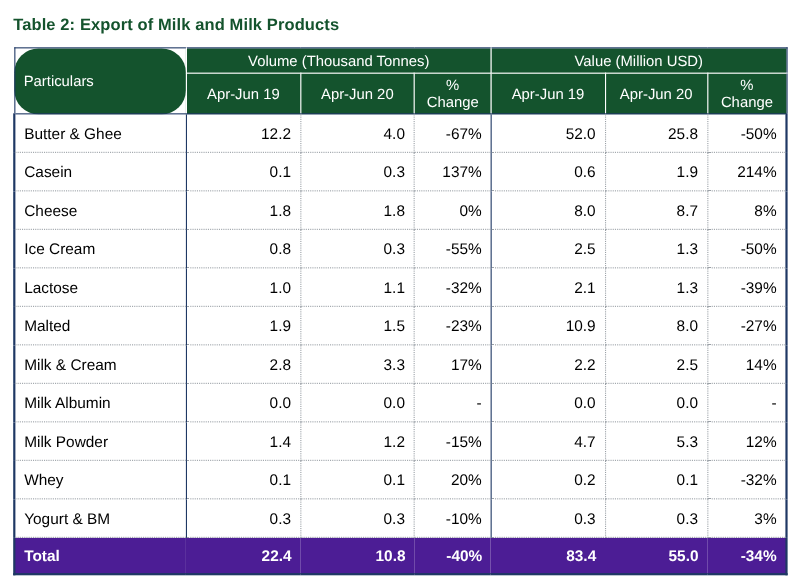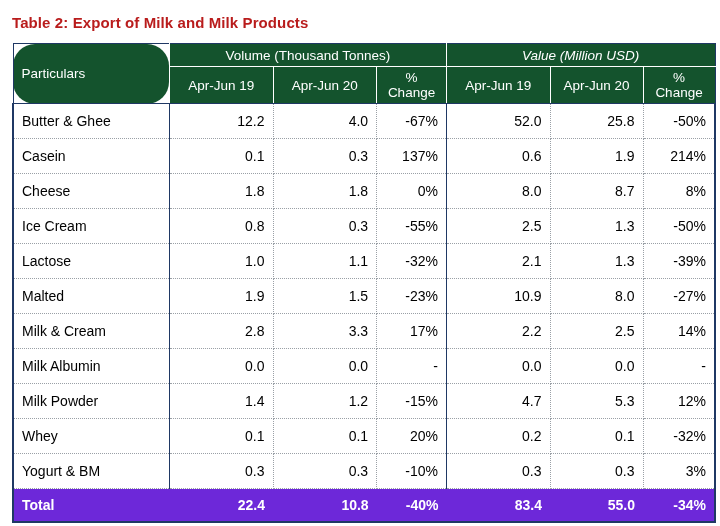--- a/index.html
+++ b/index.html
@@ -17,21 +17,21 @@
   .page {
     position: relative;
     width: 720px;
     height: 526px;
     box-sizing: border-box;
     padding: 12px 8px 0 8px;
   }
   .caption {
     font-size: 15px;
     font-weight: bold;
-    color: #b91c1c;
+    color: #14532d;
     margin: 2px 0 12px 4px;
     letter-spacing: 0.1px;
   }
   table.export-table {
     border-collapse: collapse;
     table-layout: fixed;
     width: 704px;
     margin-left: 4px;
     font-size: 13.5px;
   }
@@ -57,21 +57,20 @@
     border-top: 1px solid #1F3864;
     border-radius: 22px;
   }
   thead th.grouphead {
     text-align: center;
     border-top: 1px solid #1F3864;
     height: 22px;
   }
   thead th.grouphead.last {
     border-right: 1px solid #1F3864;
-    font-style: italic;
   }
   thead th.subhead {
     text-align: center;
     height: 36px;
     line-height: 15px;
     padding: 0 4px;
     border-bottom: 1px solid #1F3864;
   }
   thead th.subhead.last {
     border-right: 1px solid #1F3864;
@@ -94,21 +93,21 @@
     text-align: right;
     padding-right: 8px;
   }
   tbody td.sep {
     border-right: 1px solid #1F3864;
   }
   tbody td.lastcol {
     border-right: 2px solid #1F3864;
   }
   tbody tr.total td {
-    background: #6d28d9;
+    background: #4c1d95;
     color: #ffffff;
     font-weight: bold;
     height: 32px;
     border-bottom: 2px solid #1F3864;
     border-right: none;
   }
   tbody tr.total td.rowlabel {
     border-left: 2px solid #1F3864;
     border-right: none;
   }

